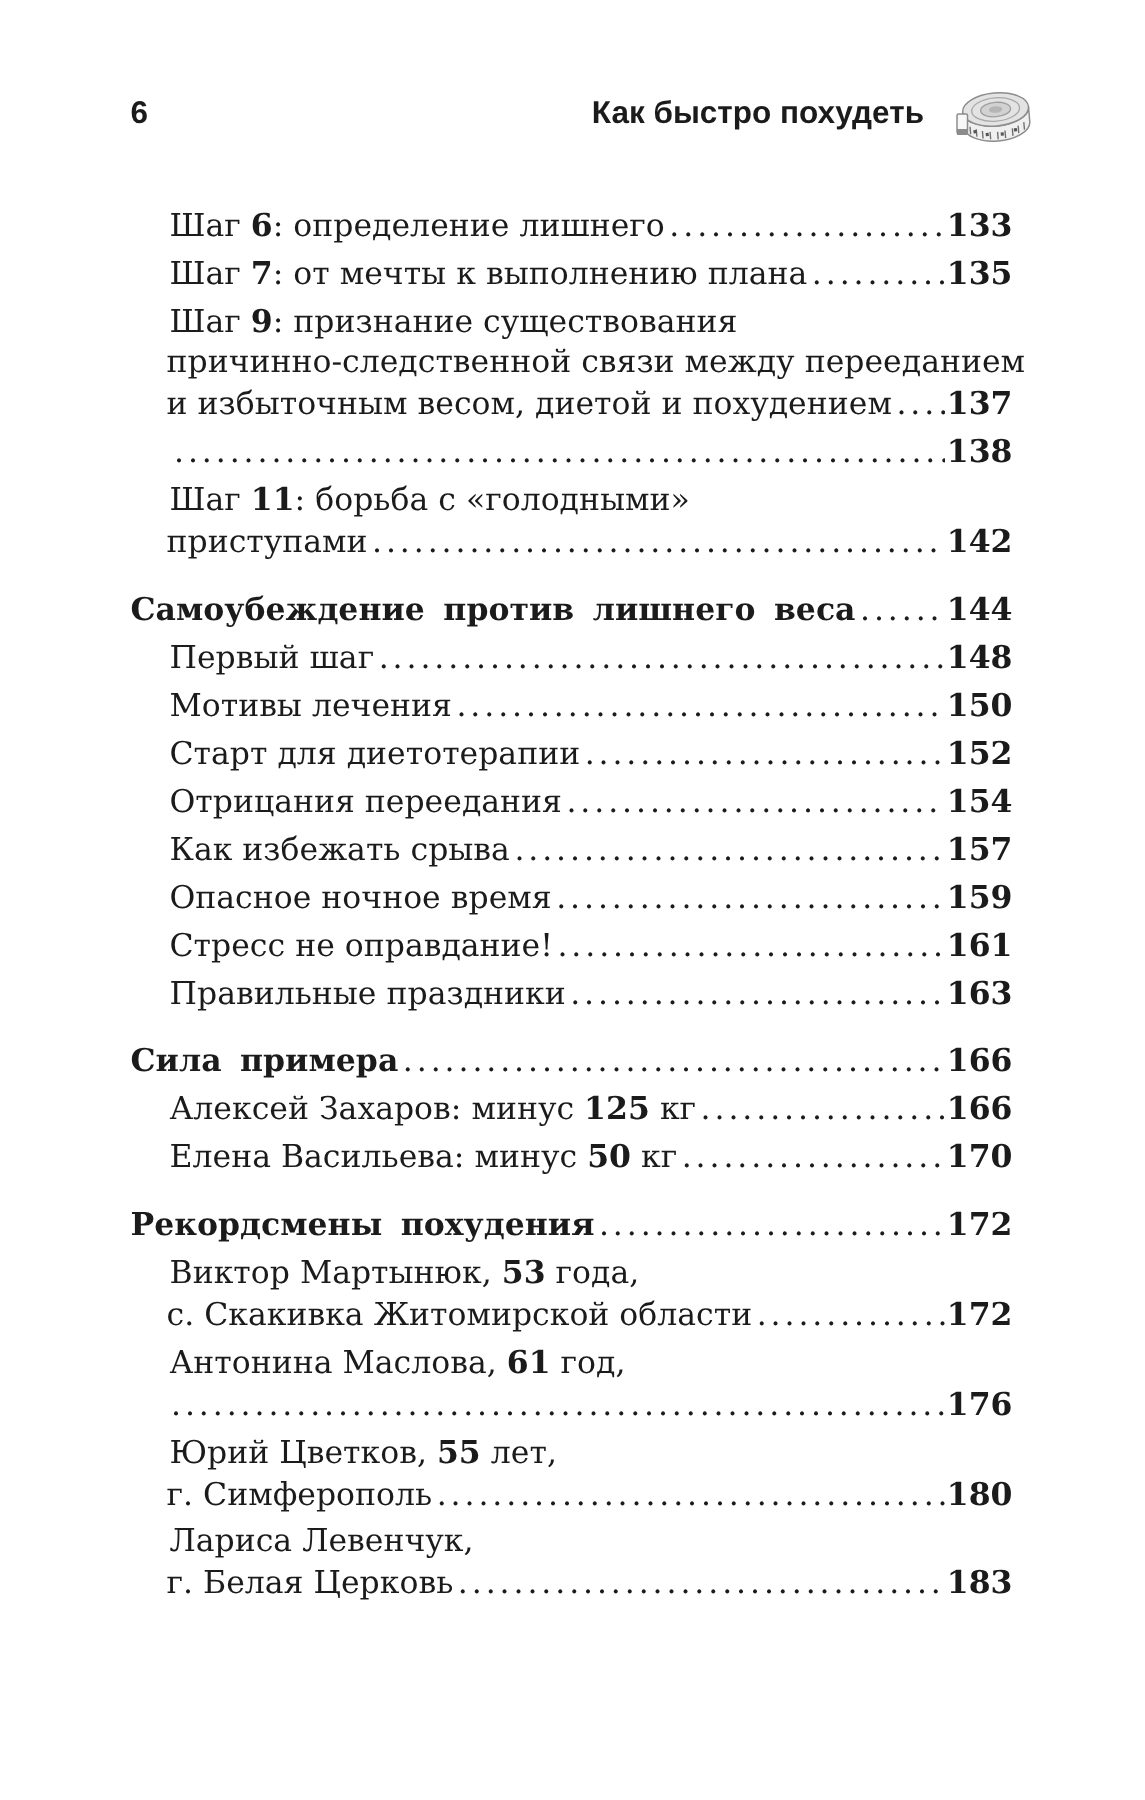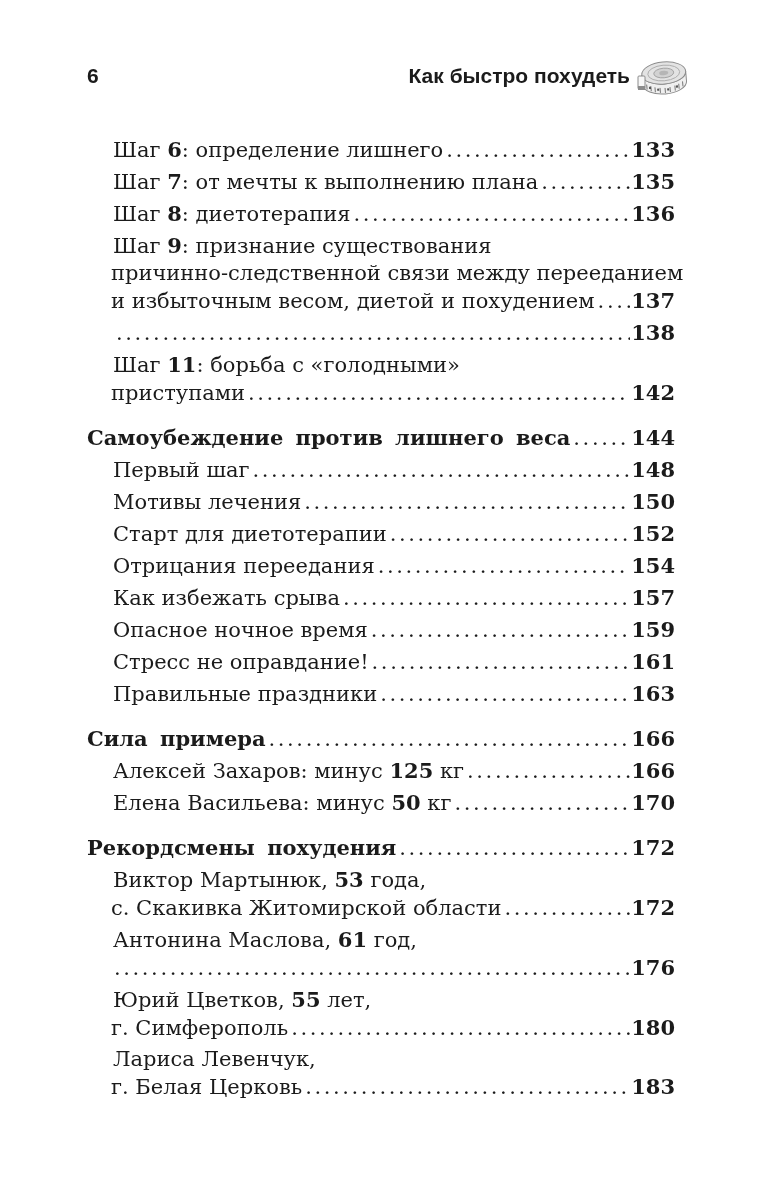--- a/index.html
+++ b/index.html
@@ -20,21 +20,21 @@
   .header {
     display: flex;
     justify-content: space-between;
     align-items: center;
     padding-top: 56px;
     font-family: "Liberation Sans", "DejaVu Sans", sans-serif;
     font-weight: 700;
     font-size: 21px;
     line-height: 30px;
   }
-  .header-right { display: flex; align-items: center; gap: 5px; margin-right: -18px; }
+  .header-right { display: flex; align-items: center; gap: 19px; margin-right: -18px; }
   .tape-icon { display: block; }
 
   
   .toc { margin-top: 40px; }
   .entry { margin-bottom: 4px; }
   .entry.gap { margin-top: 17px; }
   .entry.section { font-weight: 700; word-spacing: 5px; }
   .sub .line { margin-left: 24px; }
   .sub .line.first { margin-left: 26px; }
   .line { white-space: nowrap; }
@@ -105,27 +105,20 @@
           </div>
         </div>
         <div class="entry sub">
           <div class="line first leader">
             <span class="text">Шаг <span class="num">7</span>: от мечты к выполнению плана</span>
             <span class="dots"></span>
             <span class="pagenum">135</span>
           </div>
         </div>
         <div class="entry sub">
-          <div class="line first leader">
-            <span class="text">Шаг <span class="num">8</span>: диетотерапия</span>
-            <span class="dots"></span>
-            <span class="pagenum">136</span>
-          </div>
-        </div>
-        <div class="entry sub">
           <div class="line first"><span class="text">Шаг <span class="num">9</span>: признание существования</span></div>
           <div class="line"><span class="text">причинно-следственной связи между перееданием</span></div>
           <div class="line leader">
             <span class="text">и избыточным весом, диетой и похудением</span>
             <span class="dots"></span>
             <span class="pagenum">137</span>
           </div>
         </div>
         <div class="entry sub">
           <div class="line first leader">

